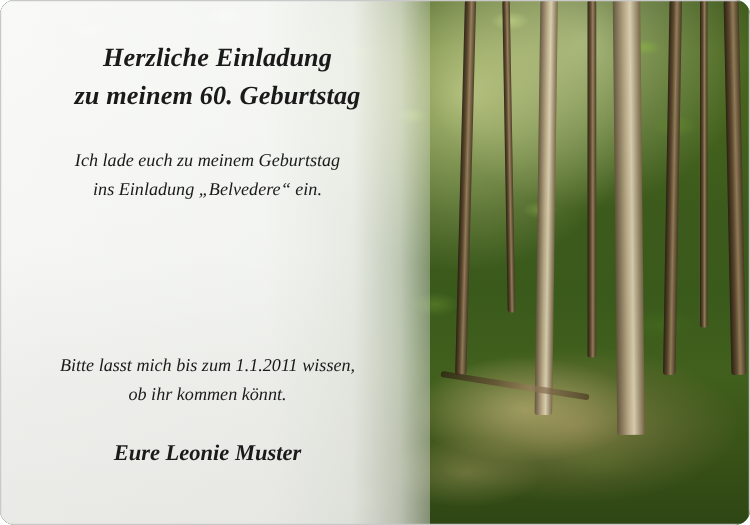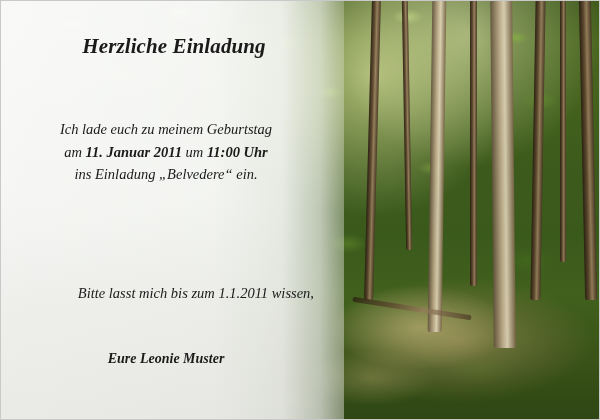--- a/index.html
+++ b/index.html
@@ -7,20 +7,21 @@
     padding: 0;
     background: #ffffff;
   }
   #card {
     position: relative;
     width: 600px;
     height: 420px;
     overflow: hidden;
     font-family: "Liberation Serif", serif;
     background: #15803d;
+    border-radius: 12px;
   }
 
   
   .photo {
     position: absolute;
     inset: 0;
     background:
       
       radial-gradient(circle at 62% 18%, rgba(255,255,190,0.55) 0%, rgba(255,255,180,0.0) 28%),
       radial-gradient(circle at 78% 8%, rgba(255,255,210,0.45) 0%, rgba(255,255,200,0.0) 22%),
@@ -144,23 +145,23 @@
     right: 30px;
     font-size: 14.5px;
     line-height: 1.56;
     font-style: italic;
   }
   .block span { display: block; }
   .block b { font-weight: bold; font-style: italic; }
 
   .b1 { top: 118px; }
   .b2 { top: 200px; }
-  .b3 { top: 282px; text-align: right; }
+  .b3 { top: 282px; }
   .b4 { top: 348px; }
-  .b4 .sig { font-weight: bold; font-size: 14px; }
+  .b4 .sig { font-weight: bold; font-size: 18px; }
 
   
   .frame {
     position: absolute;
     inset: 0;
     border: 1px solid #c9c9c9;
     pointer-events: none;
   }
 </style>
 </head>
@@ -183,33 +184,32 @@
     <div class="trunk" style="left:352px; top:306px; width:120px; height:5px; transform:rotate(9deg); opacity:.75;"></div>
   </div>
 
   <div class="panel"></div>
   <div class="panel-shade"></div>
 
   <div class="text-layer">
 
     <div class="headline">
       <span>Herzliche Einladung</span>
+      <span class="l2">zu meinem 60. Geburtstag</span>
     </div>
 
     <div class="block b1">
       <span>Ich lade euch zu meinem Geburtstag</span>
-      <span>
-        <span style="display:inline">am </span><b>11. Januar 2011</b><span style="display:inline"> um </span><b>11:00 Uhr</b>
-      </span>
       <span>ins Einladung „Belvedere“ ein.</span>
     </div>
 
 
     <div class="block b3">
       <span>Bitte lasst mich bis zum 1.1.2011 wissen,</span>
+      <span>ob ihr kommen könnt.</span>
     </div>
 
     <div class="block b4">
       <span class="sig">Eure Leonie Muster</span>
     </div>
 
   </div>
 
   <div class="frame"></div>
 </div>

